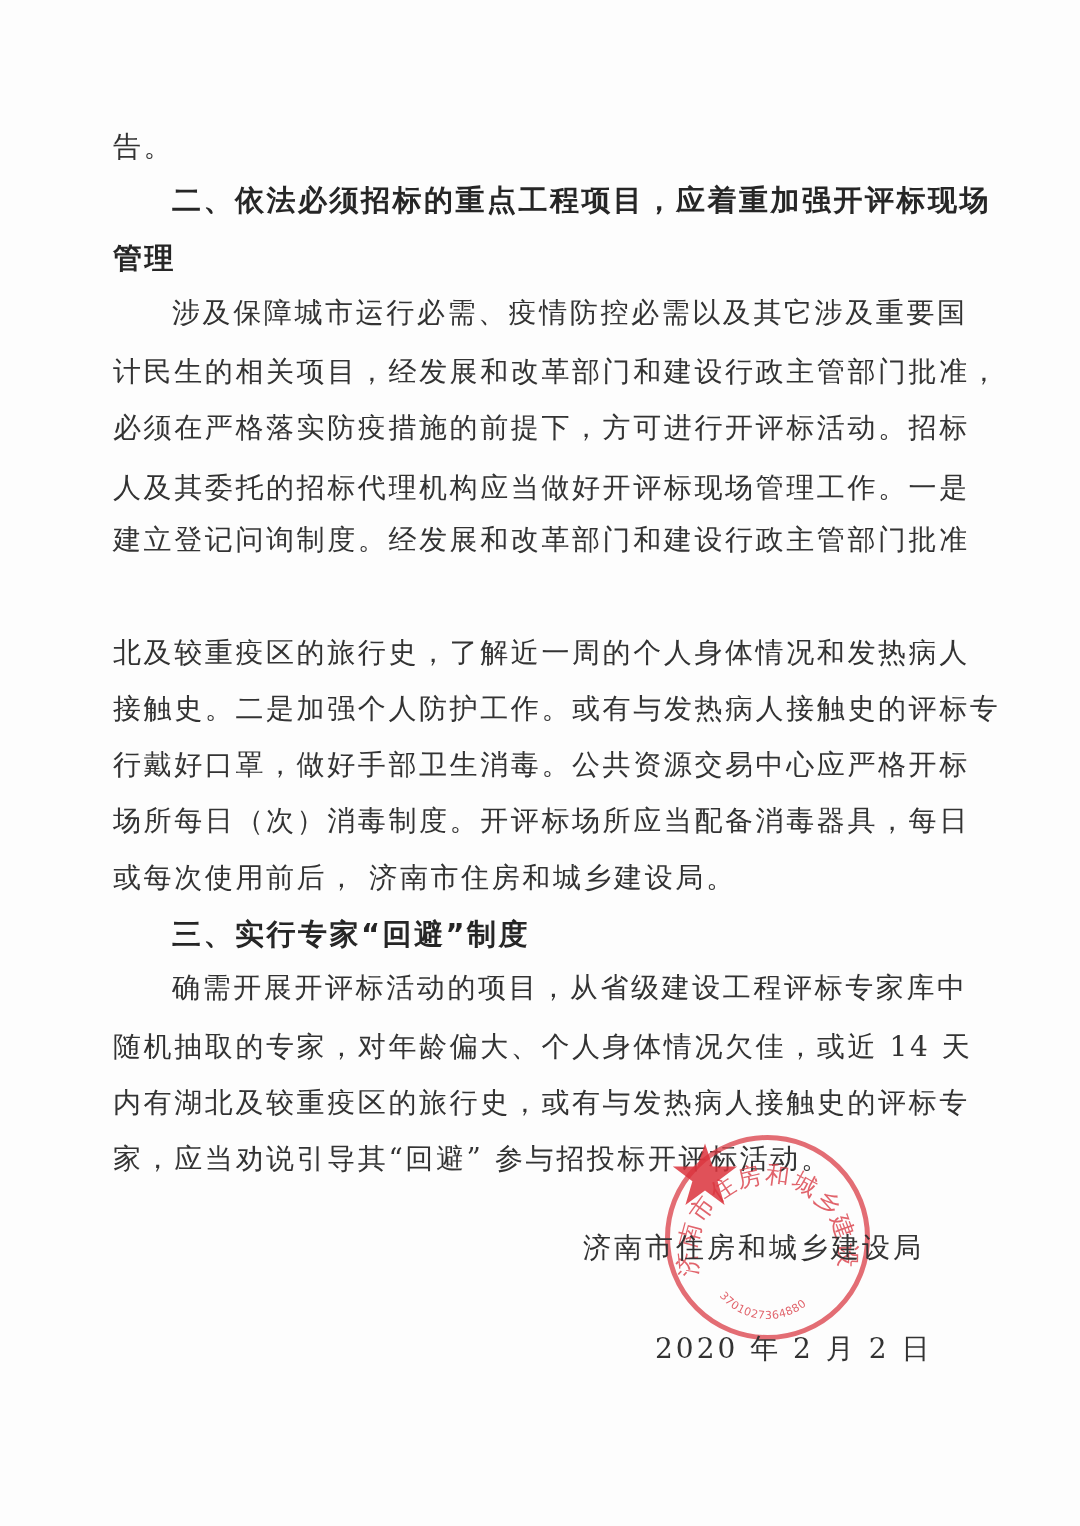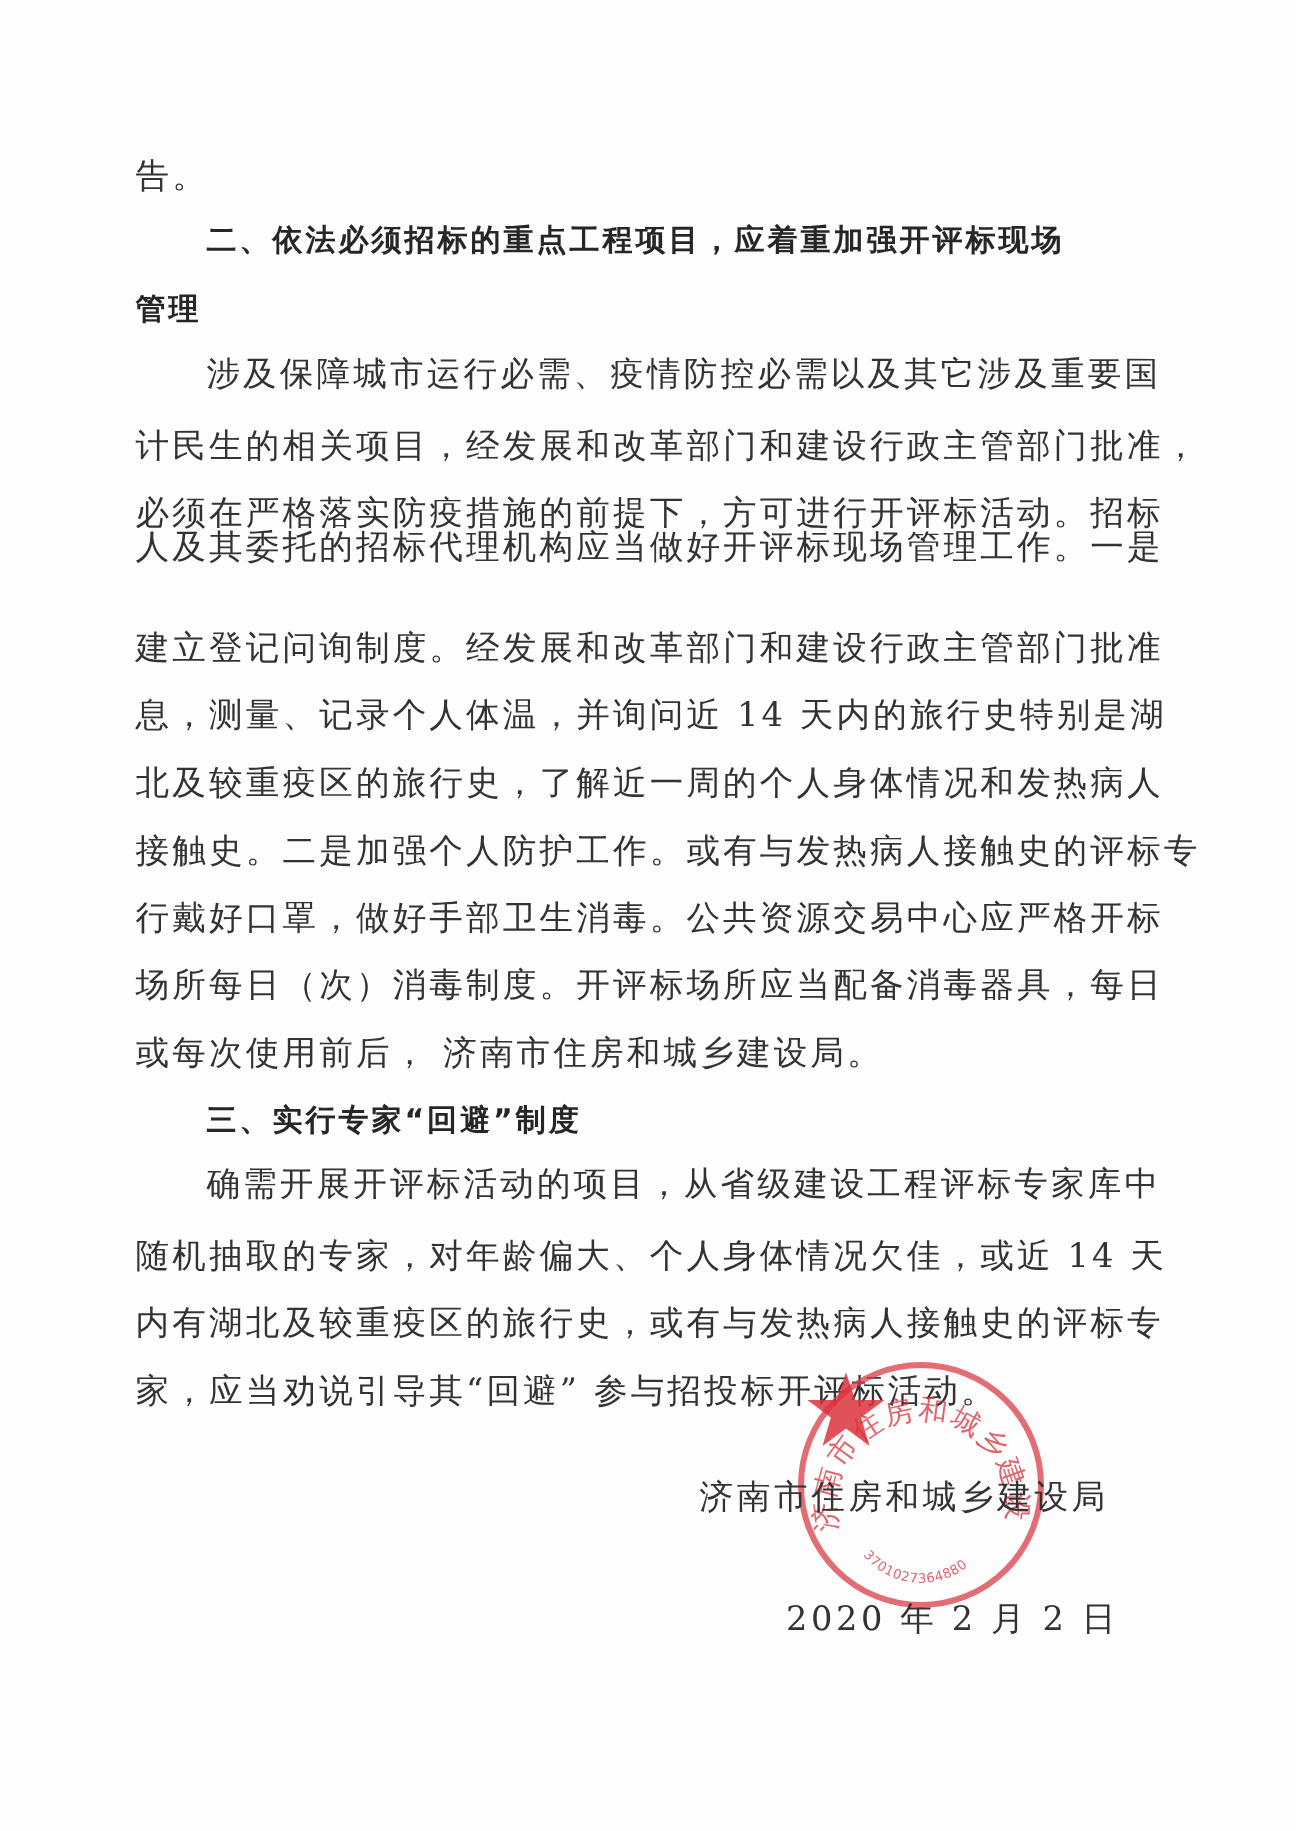--- a/index.html
+++ b/index.html
@@ -29,21 +29,21 @@
     white-space: nowrap;
     letter-spacing: 2.6px;
     color: #333333;
   }
   .indent { left: 172px; font-family: Liberation Mono, monospace; }
   .heading {
     font-family: "DejaVu Sans", "Liberation Sans", sans-serif;
     font-weight: bold;
     color: #262626;
     letter-spacing: 2.5px;
-    font-size: 25px;
+    font-size: 29px;
   }
   .sign {
     position: absolute;
     font-size: 28px;
     line-height: 40px;
     white-space: nowrap;
     color: #333333;
     letter-spacing: 3px;
   }
   .stamp {
@@ -67,23 +67,22 @@
 <body>
 
 <div class="page">
 
   <div class="line" style="top:127px">告。</div>
   <div class="line heading indent" style="top:180px">二、依法必须招标的重点工程项目，应着重加强开评标现场</div>
   <div class="line heading" style="top:238px">管理</div>
   <div class="line indent" style="top:295px">涉及保障城市运行必需、疫情防控必需以及其它涉及重要国</div>
   <div class="line" style="top:352px">计民生的相关项目，经发展和改革部门和建设行政主管部门批准，</div>
   <div class="line" style="top:408px">必须在严格落实防疫措施的前提下，方可进行开评标活动。招标</div>
-  <div class="line" style="top:436px">人及其委托的招标代理机构应当做好开评标现场管理工作。一是</div>
+  <div class="line" style="top:468px">人及其委托的招标代理机构应当做好开评标现场管理工作。一是</div>
   <div class="line" style="top:520px">建立登记问询制度。经发展和改革部门和建设行政主管部门批准</div>
-  <div class="line" style="top:576px">息，测量、记录个人体温，并询问近 14 天内的旅行史特别是湖</div>
   <div class="line" style="top:633px">北及较重疫区的旅行史，了解近一周的个人身体情况和发热病人</div>
   <div class="line" style="top:689px">接触史。二是加强个人防护工作。或有与发热病人接触史的评标专</div>
   <div class="line" style="top:745px">行戴好口罩，做好手部卫生消毒。公共资源交易中心应严格开标</div>
   <div class="line" style="top:801px">场所每日（次）消毒制度。开评标场所应当配备消毒器具，每日</div>
   <div class="line" style="top:858px">或每次使用前后， 济南市住房和城乡建设局。</div>
   <div class="line indent" style="top:970px">确需开展开评标活动的项目，从省级建设工程评标专家库中</div>
   <div class="line heading indent" style="top:914px">三、实行专家“回避”制度</div>
   <div class="line" style="top:1027px">随机抽取的专家，对年龄偏大、个人身体情况欠佳，或近 14 天</div>
   <div class="line" style="top:1139px">家，应当劝说引导其“回避” 参与招投标开评标活动。</div>
   <div class="line" style="top:1083px">内有湖北及较重疫区的旅行史，或有与发热病人接触史的评标专</div>

